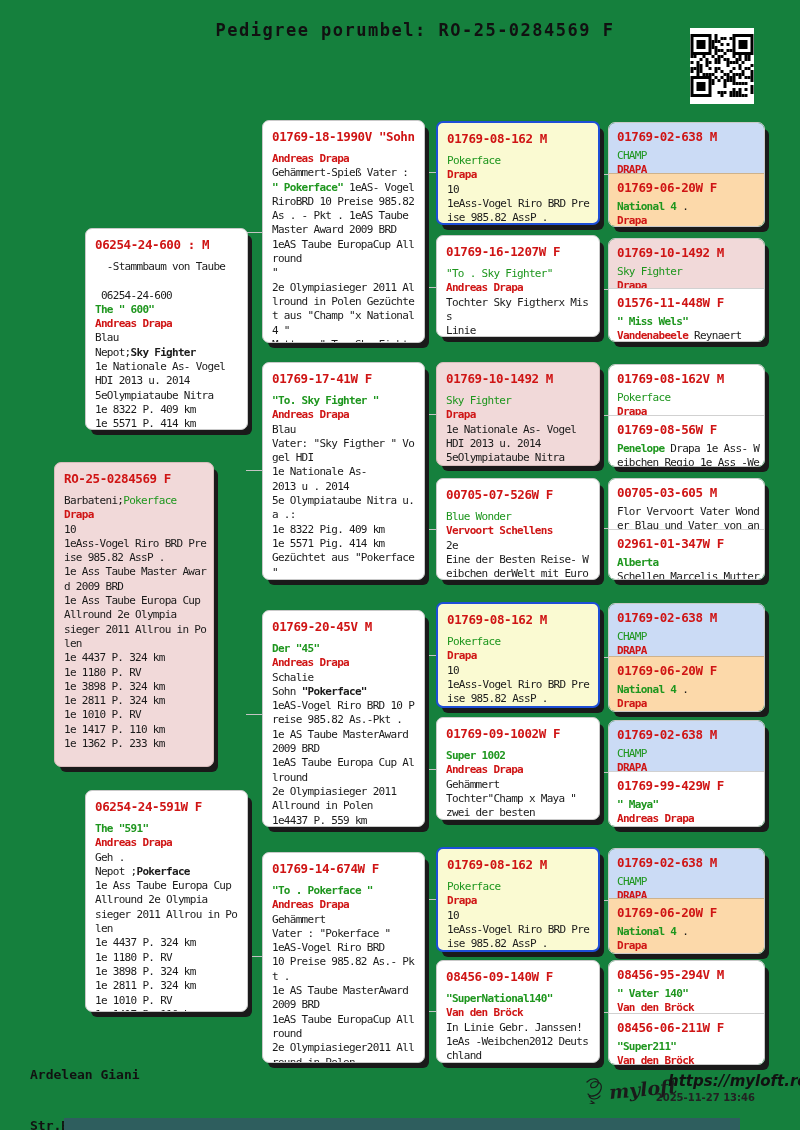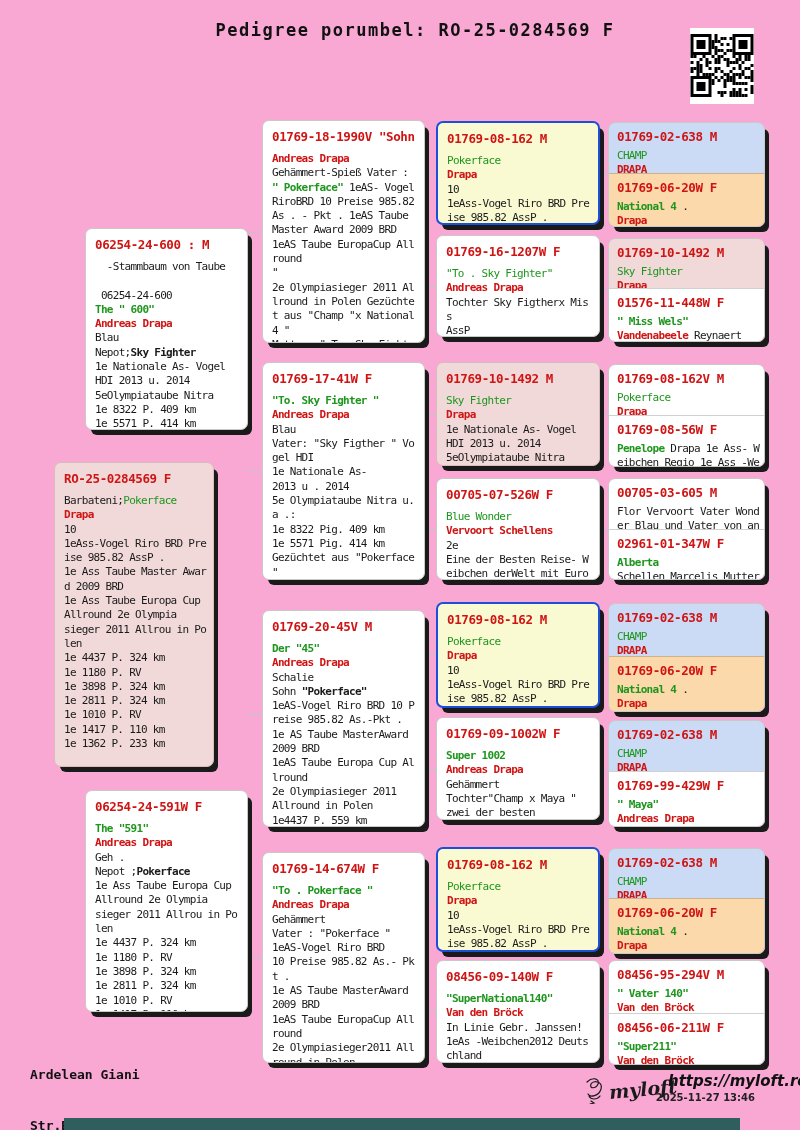--- a/index.html
+++ b/index.html
@@ -1,16 +1,16 @@
 <!DOCTYPE html>
 <html><head>
 <meta charset="utf-8">
 <style>
   html,body{margin:0;padding:0;background:#fff;}
-  .page{position:relative;width:800px;height:1130px;background:#f9a8d4;overflow:hidden;
+  .page{position:relative;width:800px;height:1130px;background:#15803d;overflow:hidden;
         font-family:"DejaVu Sans Mono","Liberation Mono",monospace;}
   .page-title{position:absolute;left:85px;top:20px;width:660px;text-align:center;
       font-size:17px;font-weight:bold;letter-spacing:1.5px;color:#111;white-space:pre;}
   
   .box{position:absolute;border-radius:7px;box-shadow:5px 6px 0 -1px #1a1a1a;
        padding:8px 9px 4px 9px;overflow:hidden;box-sizing:border-box;}
   .bg-white{background:#ffffff;border:1px solid #c9c9c9;}
   .bg-pink{background:#f1d9d9;border:1px solid #d8bcbc;}
   .bg-yellow{background:#fafad2;border:2px solid #1d4ed8;}
   .btitle{font-size:12.5px;font-weight:bold;color:#cf1414;letter-spacing:-0.4px;
@@ -370,21 +370,21 @@
         <div class="bline"><span class="t-k">1eAss-Vogel Riro BRD Pre</span></div>
         <div class="bline"><span class="t-k">ise 985.82 AssP .</span></div>
         <div class="bline"><span class="t-k">1e Ass Taube Master Awar</span></div>
       </div>
       <div class="box bg-white" id="box-c32">
         <div class="btitle">01769-16-1207W F</div>
         <div class="bline"><span class="t-g">"To . Sky Fighter"</span></div>
         <div class="bline"><span class="t-R">Andreas Drapa</span></div>
         <div class="bline"><span class="t-k">Tochter Sky Figtherx Mis</span></div>
         <div class="bline"><span class="t-k">s</span></div>
-        <div class="bline"><span class="t-k">AssP</span></div>
+        <div class="bline"><span class="t-k">Linie</span></div>
       </div>
       <div class="box bg-pink" id="box-c33">
         <div class="btitle">01769-10-1492 M</div>
         <div class="bline"><span class="t-g">Sky Fighter</span></div>
         <div class="bline"><span class="t-R">Drapa</span></div>
         <div class="bline"><span class="t-k">1e Nationale As- Vogel</span></div>
         <div class="bline"><span class="t-k">HDI 2013 u. 2014</span></div>
         <div class="bline"><span class="t-k">5eOlympiataube Nitra</span></div>
         <div class="bline"><span class="t-k">1e 8322 P. 409 km</span></div>
       </div>

